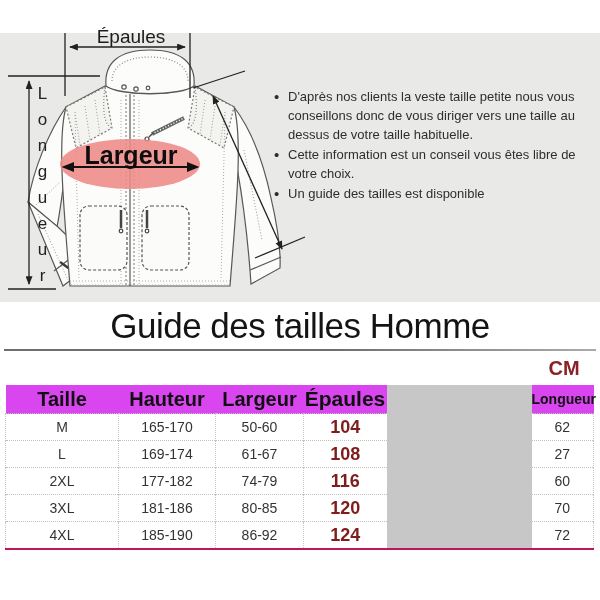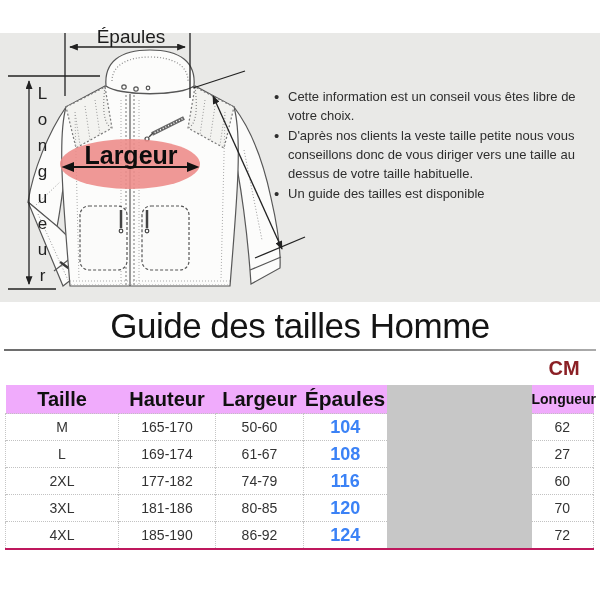--- a/index.html
+++ b/index.html
@@ -49,30 +49,30 @@
   .unit-label {
     position:absolute; left:540px; top:357px; width:48px; text-align:center;
     font-size:20px; font-weight:bold; color:#8b2025;
   }
 
   .size-table {
     position:absolute; left:5px; top:385px; width:588px;
     border-collapse:collapse; table-layout:fixed;
   }
   .size-table th {
-    background:#f0abfc; height:28px; padding:0; text-align:center;
+    background:#d946ef; height:28px; padding:0; text-align:center;
     font-size:20px; font-weight:bold; color:#101010;
   }
   .size-table th.th-epaules { font-size:21px; }
   .size-table th.th-longueur { font-size:14px; }
   .size-table td {
     height:26px; padding:0; text-align:center; background:#ffffff;
     font-size:14px; color:#333;
   }
-  .size-table td.v-epaules { font-size:18px; font-weight:bold; color:#3b82f6; }
+  .size-table td.v-epaules { font-size:18px; font-weight:bold; color:#7f1d1d; }
   .size-table th.gap-col, .size-table td.gap-col { background:#c7c7c7; }
   .size-table tbody td { border-top:1px dotted #c2c2c2; }
   .size-table tbody td.gap-col { border-top:none; }
   .size-table tbody td:first-child { border-left:1px dotted #c6c6c6; }
   .size-table tbody td.br { border-right:1px dotted #c6c6c6; }
   .size-table tbody tr:last-child td { border-bottom:2px solid #be185d; }
 </style>
 </head>
 <body>
 
@@ -171,22 +171,22 @@
       <line x1="64" y1="167" x2="197" y2="167" stroke="#111" stroke-width="2" marker-start="url(#arrBig)" marker-end="url(#arrBig)"></line>
     </g>
   </svg>
 
   <div class="label-epaules">Épaules</div>
   <div class="label-longueur">Longueur</div>
   <div class="label-largeur">Largeur</div>
 
   <div class="notes">
     <ul class="notes-list">
+      <li>D'après nos clients  la veste taille petite nous vous conseillons donc de vous diriger vers une taille au dessus de votre taille habituelle.</li>
       <li>Cette information est un conseil vous êtes libre de votre choix.</li>
-      <li>D'après nos clients  la veste taille petite nous vous conseillons donc de vous diriger vers une taille au dessus de votre taille habituelle.</li>
       <li>Un guide des tailles est disponible</li>
     </ul>
   </div>
 
   <h1 class="page-title">Guide des tailles Homme</h1>
   <div class="title-rule"></div>
   <div class="unit-label">CM</div>
 
   <table class="size-table">
     <colgroup>

